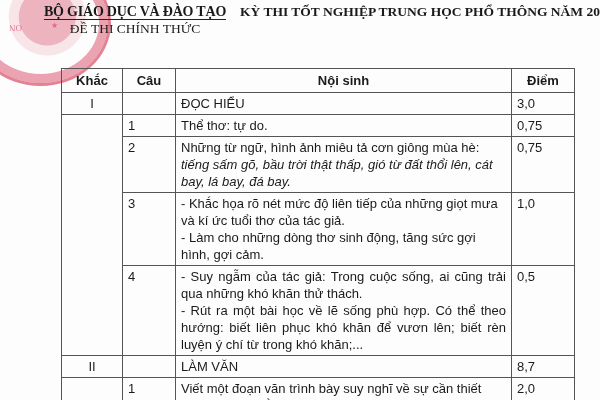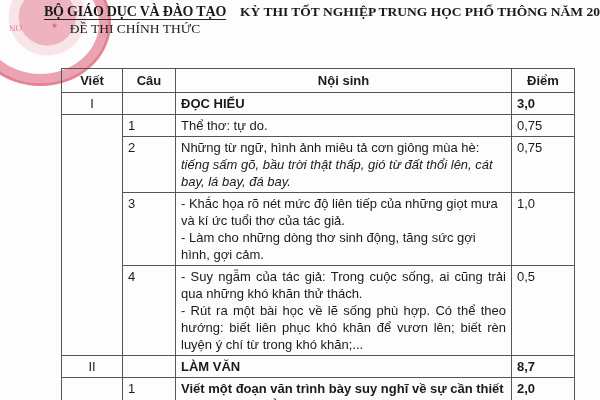--- a/index.html
+++ b/index.html
@@ -41,21 +41,21 @@
     position:absolute; left:61px; top:68px; width:514px;
     border-collapse:collapse; font-size:13px;
   }
   table.grid td, table.grid th {
     border:1px solid #555; vertical-align:top; padding:2px 5px; line-height:17px;
   }
   table.grid th { font-weight:bold; text-align:center; padding:3px 5px; }
   .c-phan { width:50px; text-align:center; }
   .c-cau { width:42px; }
   .c-diem { width:52px; text-align:left; }
-  .bold { font-weight:bold;margin-left:43px; }
+  .bold { font-weight:normal;margin-left:43px; }
   .it { font-style:italic; }
   .no-bot { border-bottom:none !important; }
   .just { text-align:justify; }
 </style>
 </head>
 <body>
 
 <div class="stamp">
   <span class="stamp-star">★</span>
   <span class="stamp-text">ON</span>
@@ -66,21 +66,21 @@
   <div class="sub">ĐỀ THI CHÍNH THỨC</div>
 </div>
 
 <div class="hdr-right">
   <div class="l1">KỲ THI TỐT NGHIỆP TRUNG HỌC PHỔ THÔNG NĂM 2023</div>
 </div>
 
 <table class="grid">
   <tbody>
       <tr>
-    <th class="c-phan">Viết</th>
+    <th class="c-phan">Khắc</th>
     <th class="c-cau">Câu</th>
     <th>Nội sinh</th>
     <th class="c-diem">Điểm</th>
   </tr>
 
   <tr>
     <td class="c-phan">I</td>
     <td class="c-cau"></td>
     <td class="bold">ĐỌC HIỂU</td>
     <td class="c-diem bold">3,0</td>

